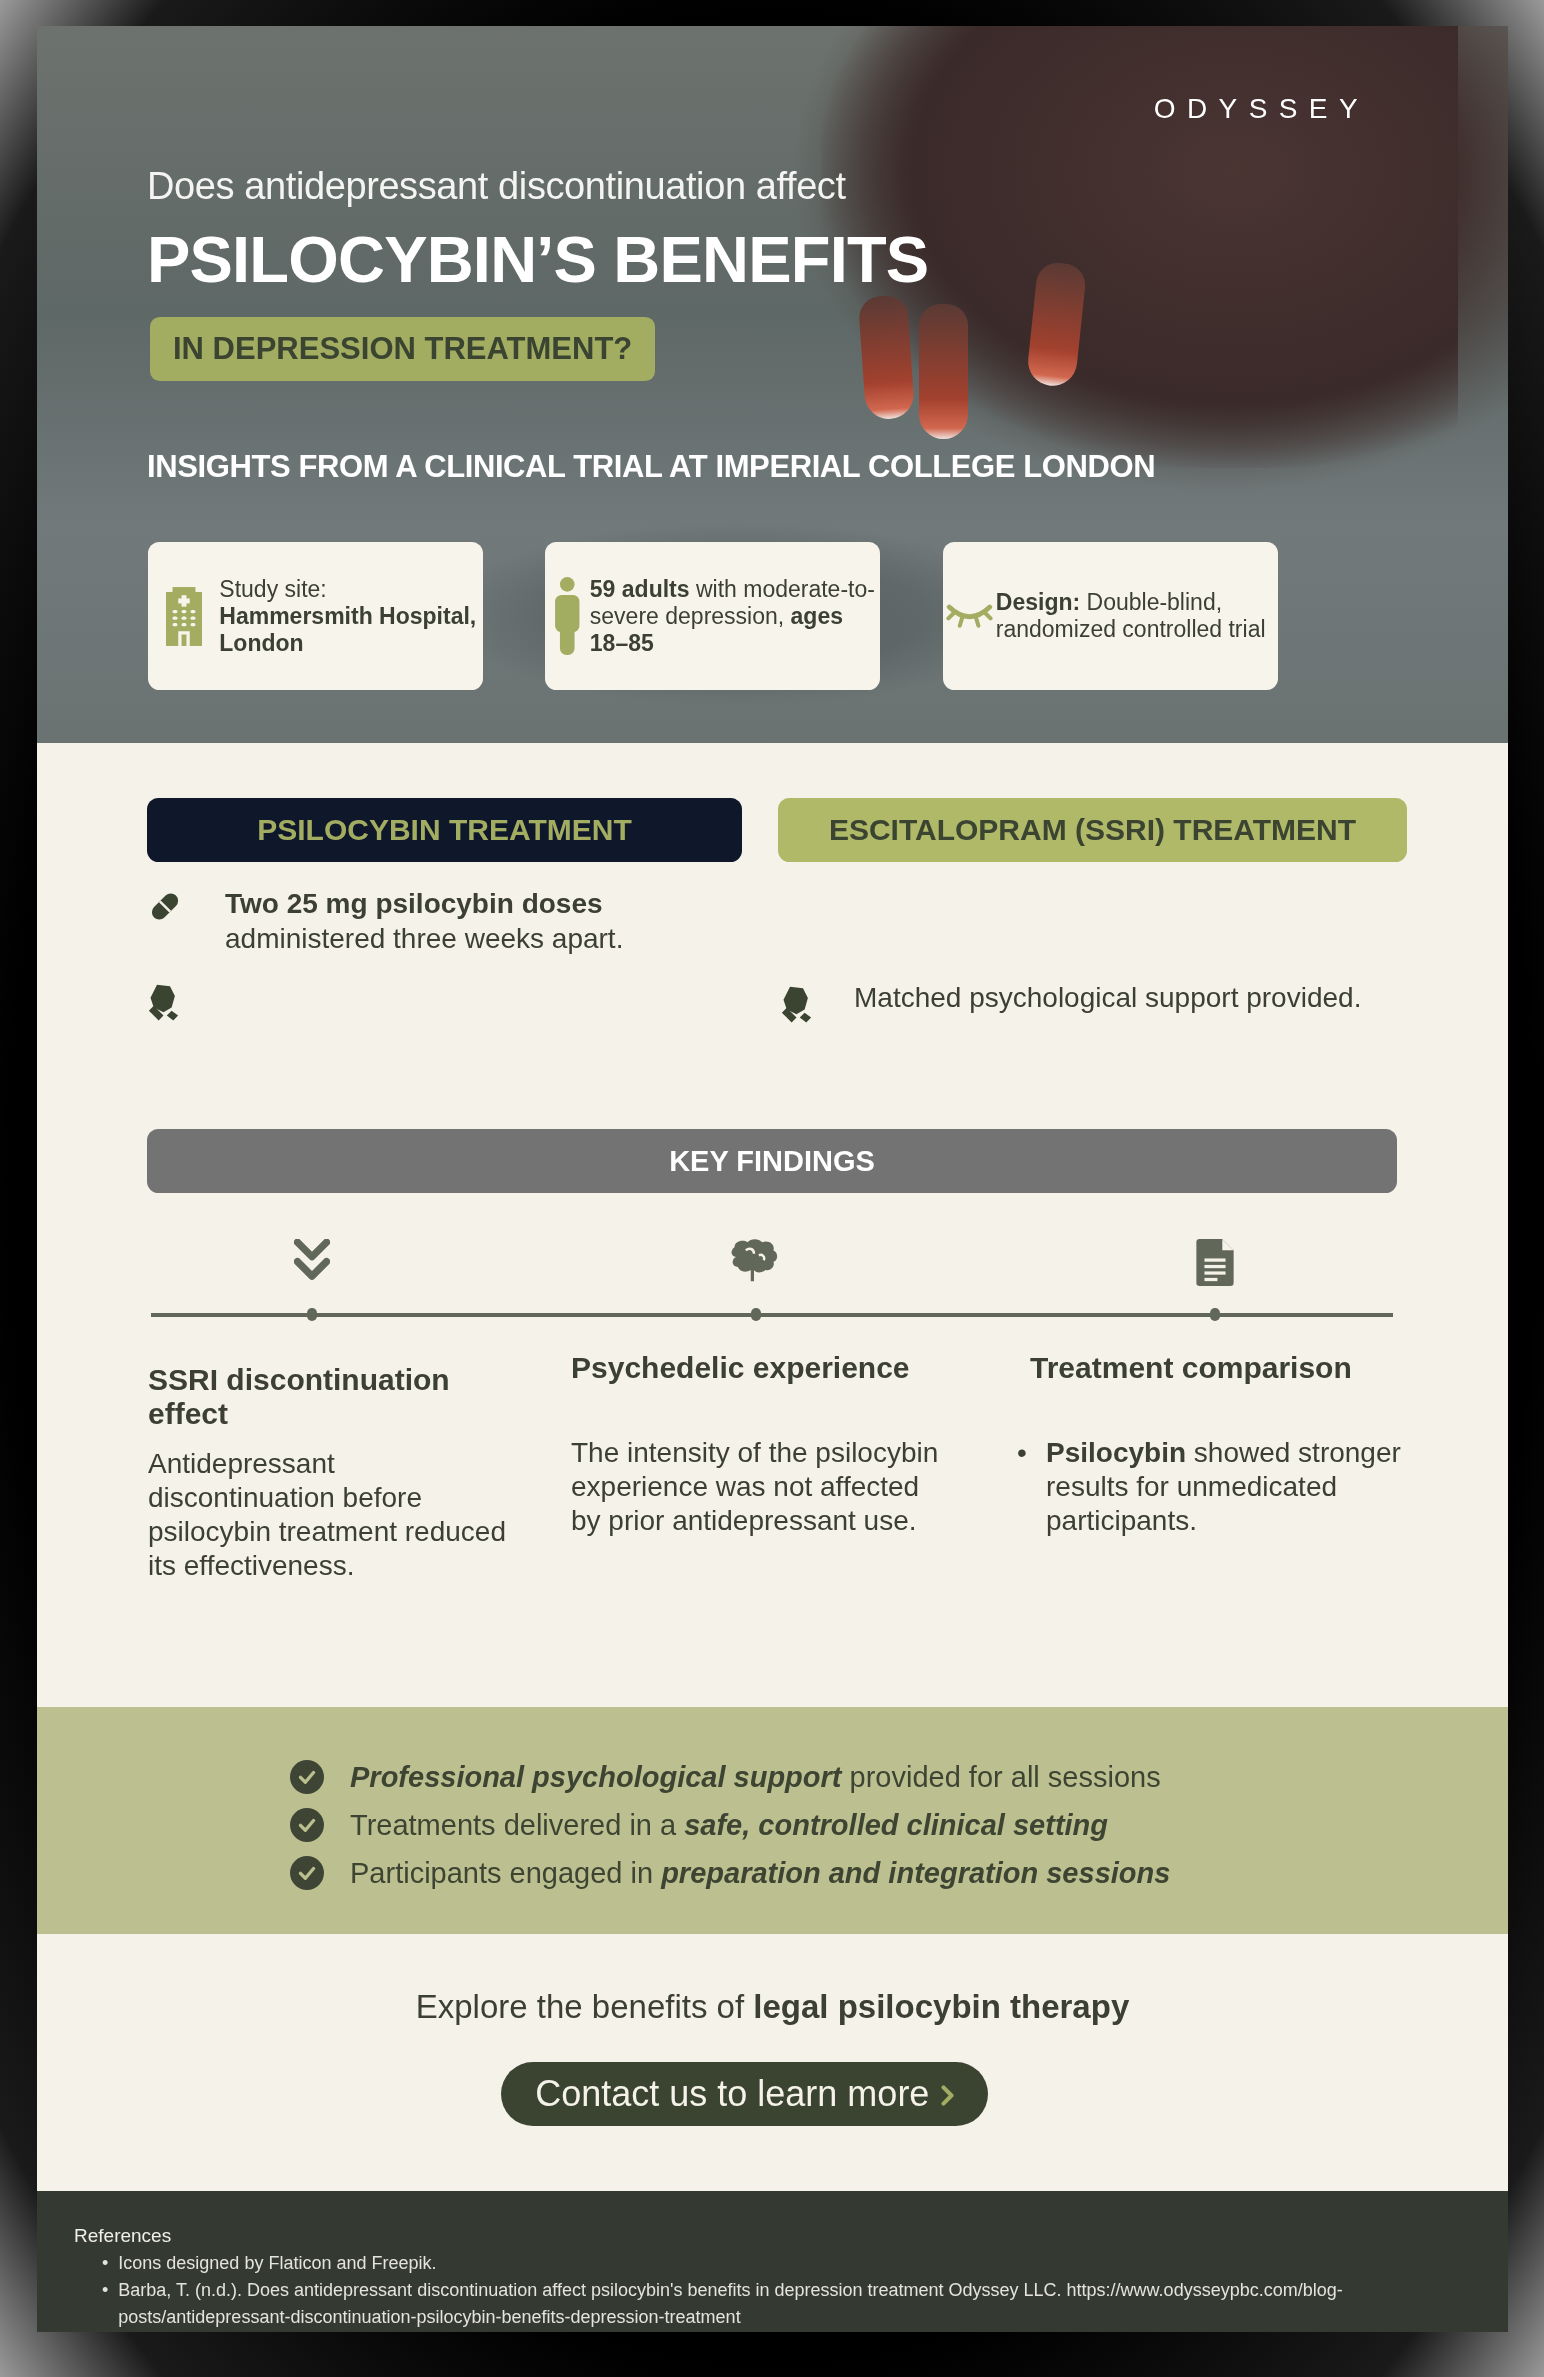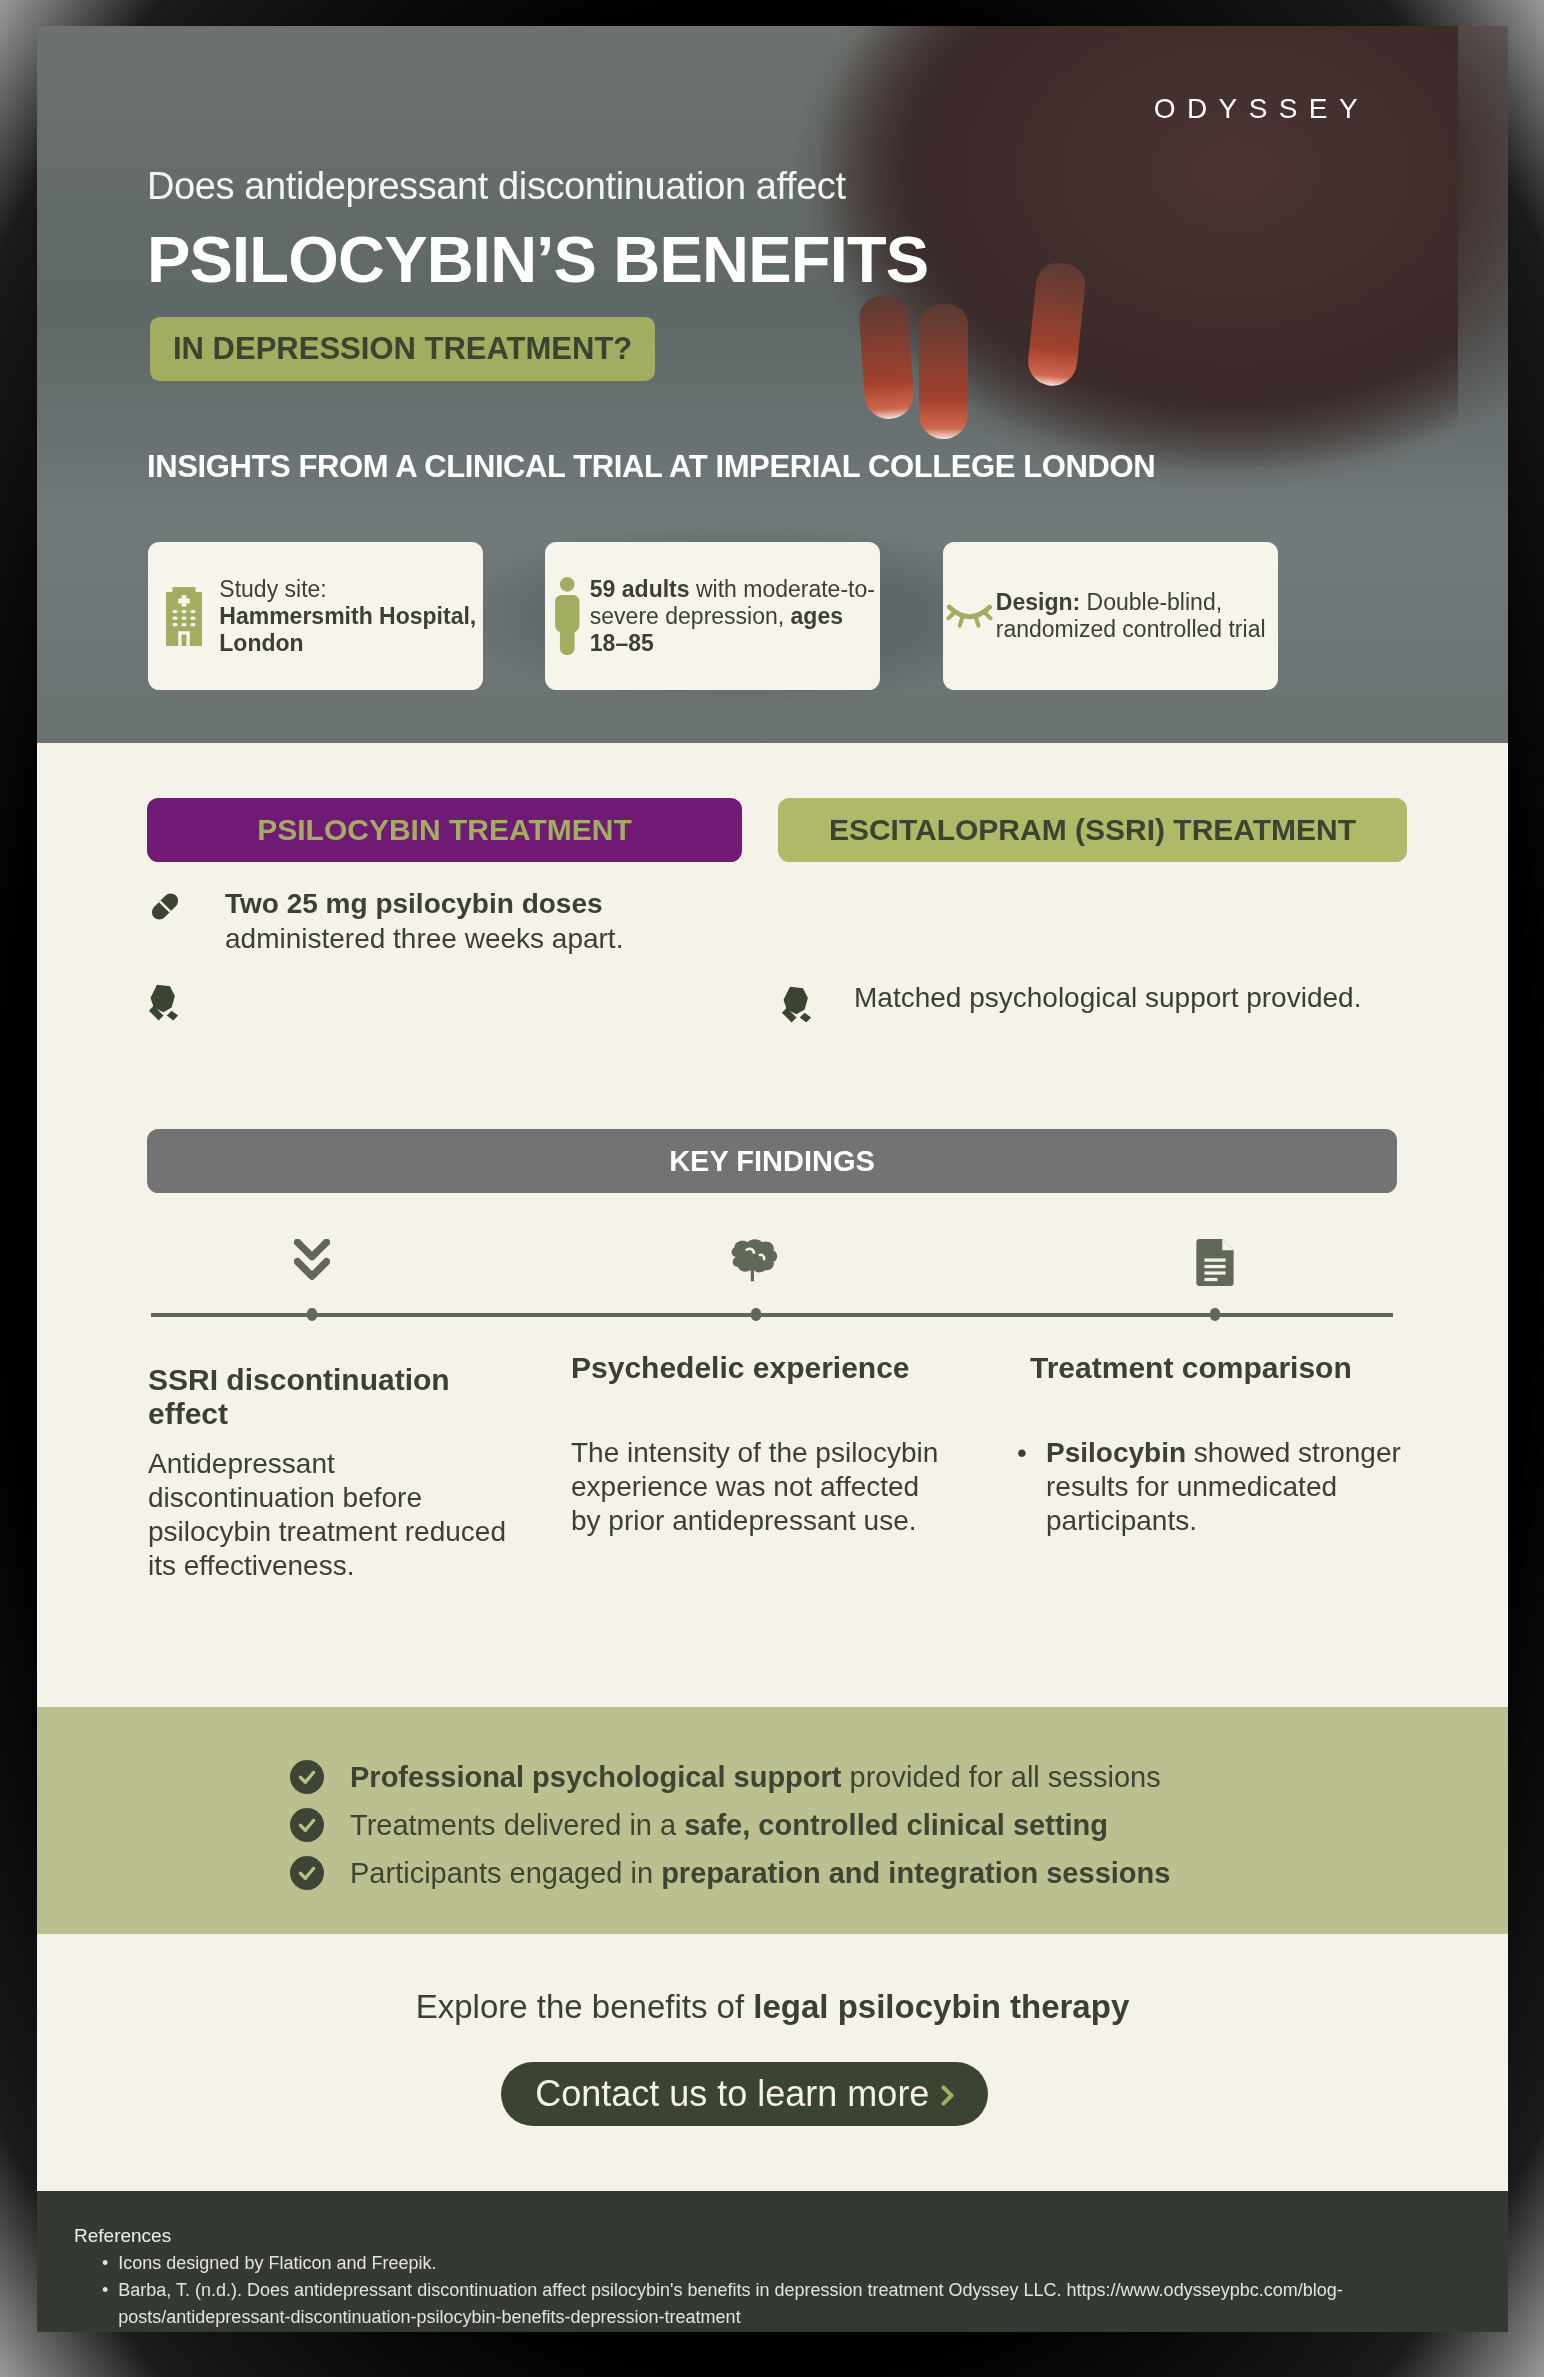--- a/index.html
+++ b/index.html
@@ -66,21 +66,21 @@
   .info-card .ic { width: 94px; display: flex; justify-content: center; }
   .info-card .txt { font-size: 23px; color: #3b4033; line-height: 27px; }
   .info-card b { font-weight: 700; color: #3b4033; }
 
   
   .col-head {
     position: absolute; top: 772px; height: 64px; border-radius: 11.4px;
     display: flex; align-items: center; justify-content: center;
     font-size: 30px; font-weight: 700;
   }
-  .col-head.psilo { left: 110px; width: 595px; background: #701a75; color: #a3ad62; }
+  .col-head.psilo { left: 110px; width: 595px; background: #0f172a; color: #a3ad62; }
   .col-head.ssri { left: 741px; width: 629px; background: #b0b968; color: #3b4431; }
   .treat-item { position: absolute; display: flex; align-items: flex-start; }
   .treat-item .ic { width: 74px; padding-top: 4.9px; }
   .treat-item .txt { font-size: 28px; color: #3b4033; line-height: 35px; }
   .treat-item b { font-weight: 700; }
 
   .kf-head {
     position: absolute; left: 110px; top: 1103px; width: 1250px; height: 64px;
     background: #737373; border-radius: 11.4px;
     color: #ffffff; font-size: 29px; font-weight: 700;
@@ -97,21 +97,21 @@
   .finding li::before { content: "•"; position: absolute; left: 0; top: 0; }
 
   
   .band { position: absolute; left: 0; top: 1681px; width: 1471px; height: 227px; background: #bcc090; }
   .check-row { position: absolute; left: 253px; display: flex; align-items: center; }
   .check-row .chk {
     width: 34px; height: 34px; border-radius: 50%; background: #3e4535;
     display: flex; align-items: center; justify-content: center; margin-right: 26px;
   }
   .check-row .txt { font-size: 29px; color: #3d4432; }
-  .check-row b { font-weight: 700; }
+  .check-row b { font-weight: 700; font-style: italic; }
 
   
   .cta-line {
     position: absolute; left: 0; width: 1471px; top: 1962px; text-align: center;
     font-size: 33px; color: #3b4033;
   }
   .cta-line b { font-weight: 700; }
   .cta-btn {
     position: absolute; left: 464px; top: 2036px; width: 487px; height: 64px;
     background: #3b4431; border-radius: 32px; border: none;

